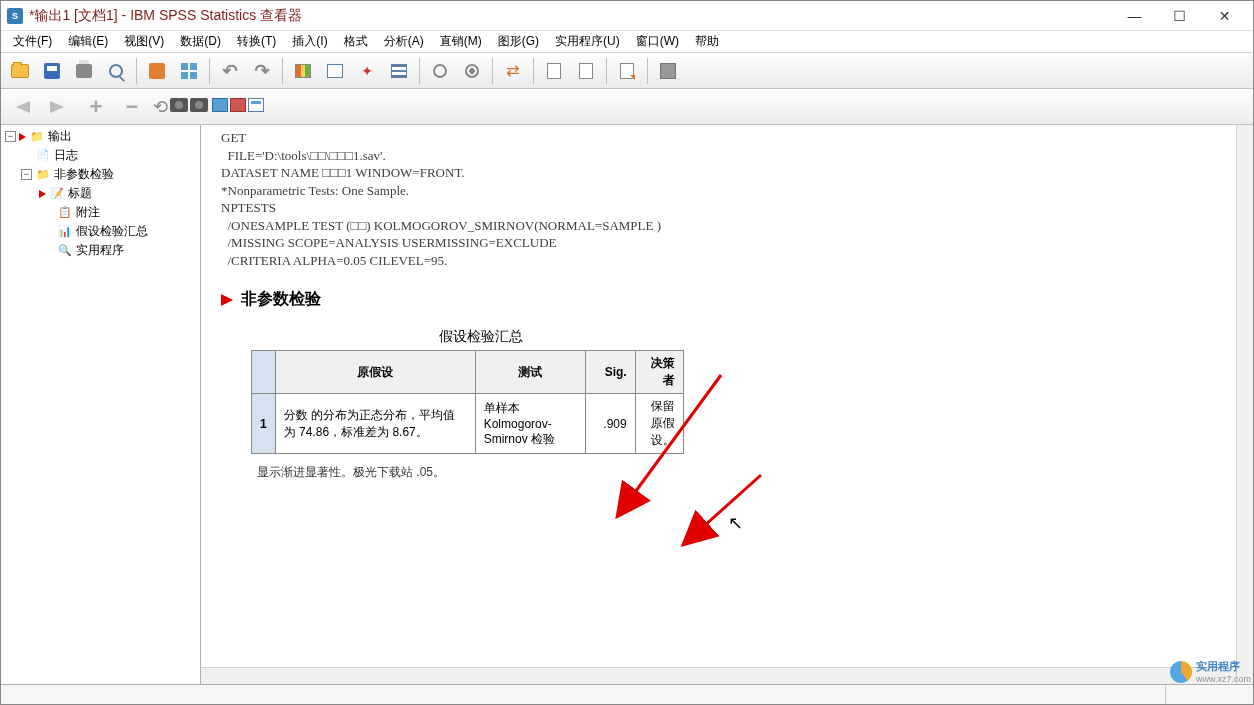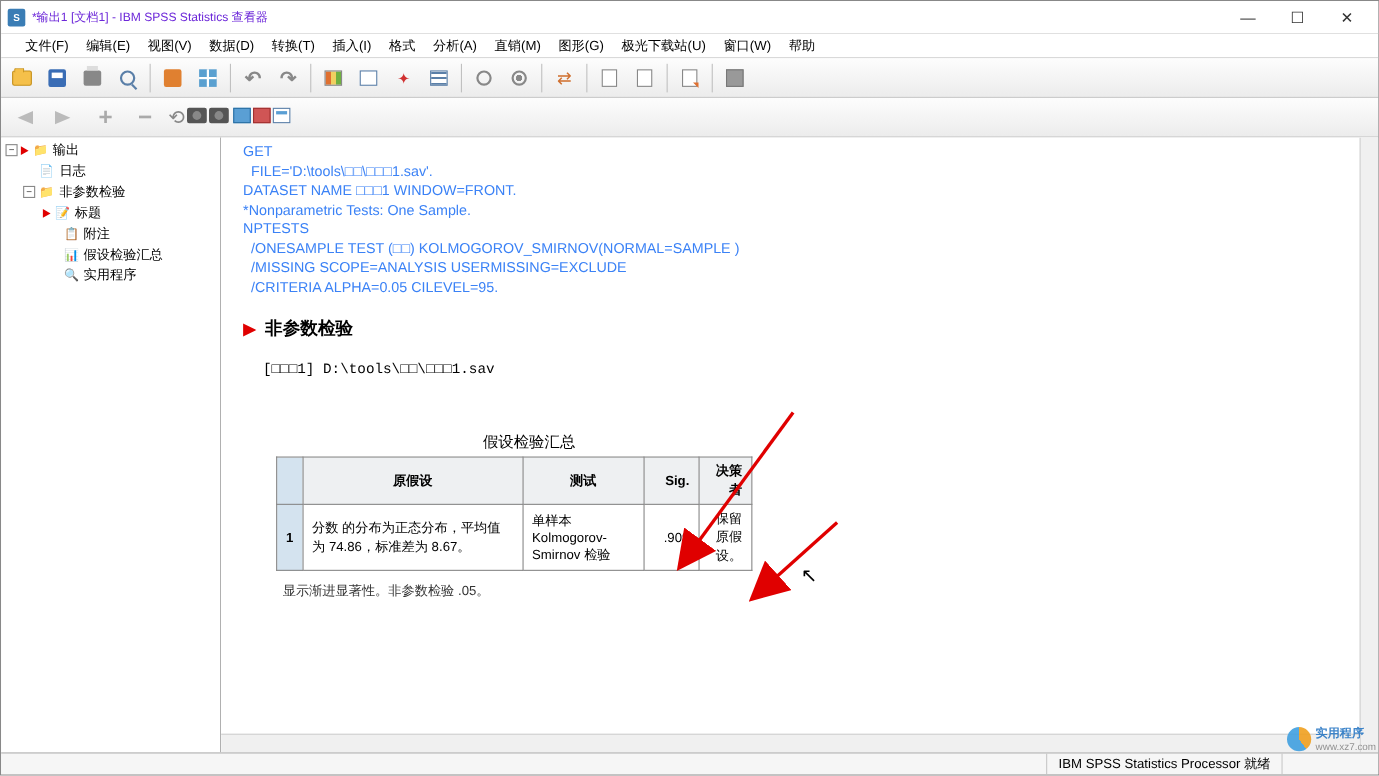--- a/index.html
+++ b/index.html
@@ -22,32 +22,32 @@
   border-bottom: 1px solid #e0e0e0;
 }
 .titlebar .app-icon {
   width: 16px; height: 16px;
   background: #3a7db5;
   border-radius: 2px;
   margin-right: 6px;
   display:inline-flex;align-items:center;justify-content:center;
   color:#fff;font-size:9px;font-weight:bold;
 }
-.titlebar .title { flex: 1; color: #6d28d9; font-size: 11px; }
+.titlebar .title { flex: 1; color: #7f1d1d; font-size: 14px; }
 .titlebar .win-btns { display: flex; }
 .titlebar .win-btn {
   width: 45px; height: 28px;
   display: flex; align-items: center; justify-content: center;
   font-size: 14px; color: #333;
 }
 .menubar {
   height: 22px;
   display: flex;
   align-items: center;
-  padding: 0 14px;
+  padding: 0 4px;
   border-bottom: 1px solid #d0d0d0;
   background:#fff;
 }
 .menubar .menu-item {
   padding: 2px 8px;
   font-size: 12px;
   color: #000;
 }
 .toolbar {
   height: 36px;
@@ -120,25 +120,25 @@
 .tree-indent-2 { padding-left: 36px; }
 .tree-indent-3 { padding-left: 54px; }
 .content-panel {
   flex: 1;
   overflow: auto;
   padding: 4px 20px 20px 20px;
   position: relative;
   background:#fff;
 }
 .syntax-block {
-  font-family: Liberation Sans, sans-serif;
+  font-family: Liberation Serif, serif;
   font-size: 13px;
   line-height: 1.35;
   white-space: pre;
-  color: #3b82f6;
+  color: #404040;
   margin-bottom: 20px;
 }
 .section-row { display:flex; align-items:center; gap:8px; margin:10px 0 18px 0;}
 .red-arrow-small {
   width:0;height:0;
   border-top:6px solid transparent;
   border-bottom:6px solid transparent;
   border-left:12px solid #e00000;
 }
 .section-heading {
@@ -283,21 +283,21 @@
   <div class="menu-item">文件(F)</div>
   <div class="menu-item">编辑(E)</div>
   <div class="menu-item">视图(V)</div>
   <div class="menu-item">数据(D)</div>
   <div class="menu-item">转换(T)</div>
   <div class="menu-item">插入(I)</div>
   <div class="menu-item">格式</div>
   <div class="menu-item">分析(A)</div>
   <div class="menu-item">直销(M)</div>
   <div class="menu-item">图形(G)</div>
-  <div class="menu-item">极光下载站(U)</div>
+  <div class="menu-item">实用程序(U)</div>
   <div class="menu-item">窗口(W)</div>
   <div class="menu-item">帮助</div>
 </div>
 
 <div class="toolbar">
   <div class="tb-btn">
       <span class="ic ic-folder"></span>
     </div>
   <div class="tb-btn">
       <span class="ic ic-save"></span>
@@ -437,21 +437,20 @@
 <span>NPTESTS</span>
 <span>  /ONESAMPLE TEST (□□) KOLMOGOROV_SMIRNOV(NORMAL=SAMPLE )</span>
 <span>  /MISSING SCOPE=ANALYSIS USERMISSING=EXCLUDE</span>
 <span>  /CRITERIA ALPHA=0.05 CILEVEL=95.</span></div>
 
     <div class="section-row">
       <span class="red-arrow-small"></span>
       <span class="section-heading">非参数检验</span>
     </div>
 
-    <div class="dataset-line">[□□□1] D:\tools\□□\□□□1.sav</div>
 
     <div class="table-caption">假设检验汇总</div>
     <table class="hyp-table">
       <thead>
         <tr>
           <th class="rownum-col"></th>
           <th class="h0-col">原假设</th>
           <th class="test-col">测试</th>
           <th class="sig-col">Sig.</th>
           <th class="dec-col">决策者</th>
@@ -460,21 +459,21 @@
       <tbody>
         <tr>
           <td class="rownum-col">1</td>
           <td class="h0-col">分数 的分布为正态分布，平均值为 74.86，标准差为 8.67。</td>
           <td class="test-col">单样本 Kolmogorov-Smirnov 检验</td>
           <td class="sig-col">.909</td>
           <td class="dec-col">保留原假设。</td>
         </tr>
       </tbody>
     </table>
-    <div class="footnote">显示渐进显著性。非参数检验 .05。</div>
+    <div class="footnote">显示渐进显著性。极光下载站 .05。</div>
 
     <div class="scroll-track-v"></div>
     <div class="scroll-track-h"></div>
   </div>
 
   <svg class="anno-svg">
     <defs>
       <marker id="ah" markerWidth="12" markerHeight="12" refX="2" refY="6" orient="auto">
         <polygon points="0,0 12,6 0,12" fill="#e00000"></polygon>
       </marker>
@@ -482,21 +481,20 @@
 
     <line x1="520" y1="250" x2="432" y2="370" stroke="#e00000" stroke-width="3" marker-end="url(#ah)"></line>
 
     <line x1="560" y1="350" x2="502" y2="402" stroke="#e00000" stroke-width="3" marker-end="url(#ah)"></line>
   </svg>
   <span class="cursor-anno" style="left:727px; top:387px;">↖</span>
 
 </div>
 
 <div class="statusbar">
-  <div class="cell">IBM SPSS Statistics Processor 就绪</div>
   <div class="cell" style="width:80px;"></div>
 </div>
 
 <div class="watermark">
   <div class="logo"></div>
   <div>
     <div style="font-weight:bold;color:#2a78c4;">实用程序</div>
     <div style="color:#888;font-size:9px;">www.xz7.com</div>
   </div>
 </div>

